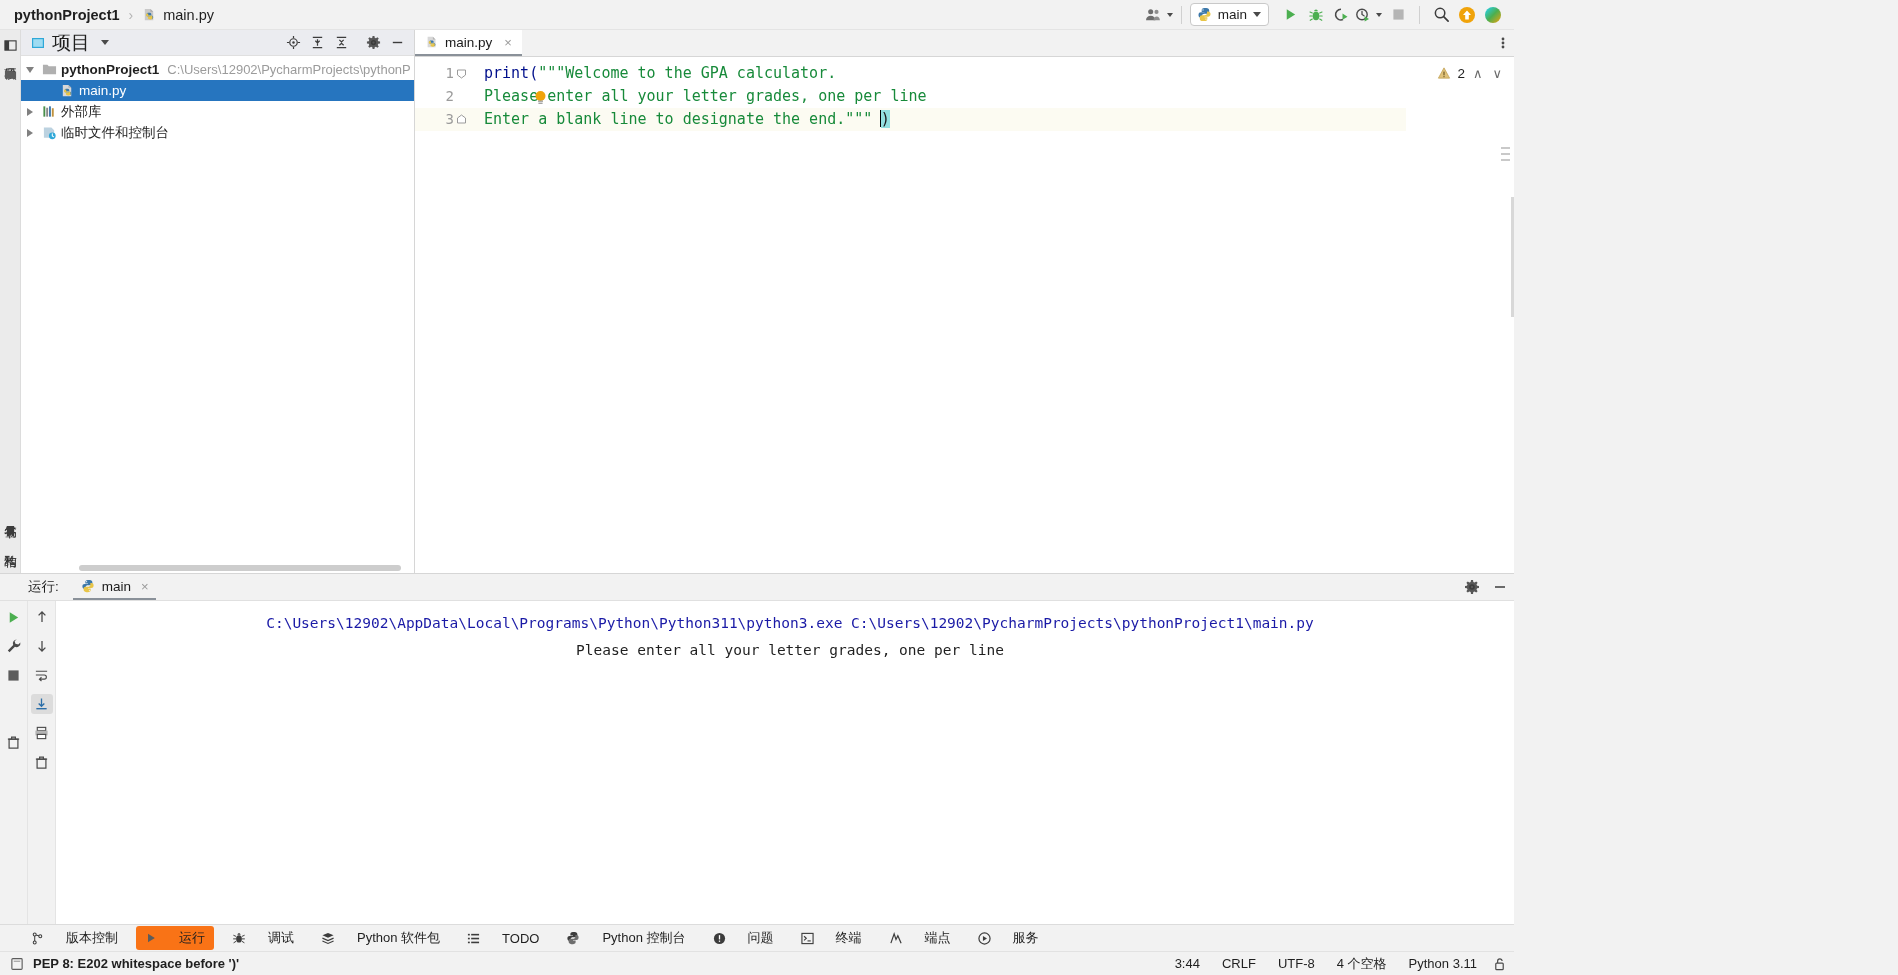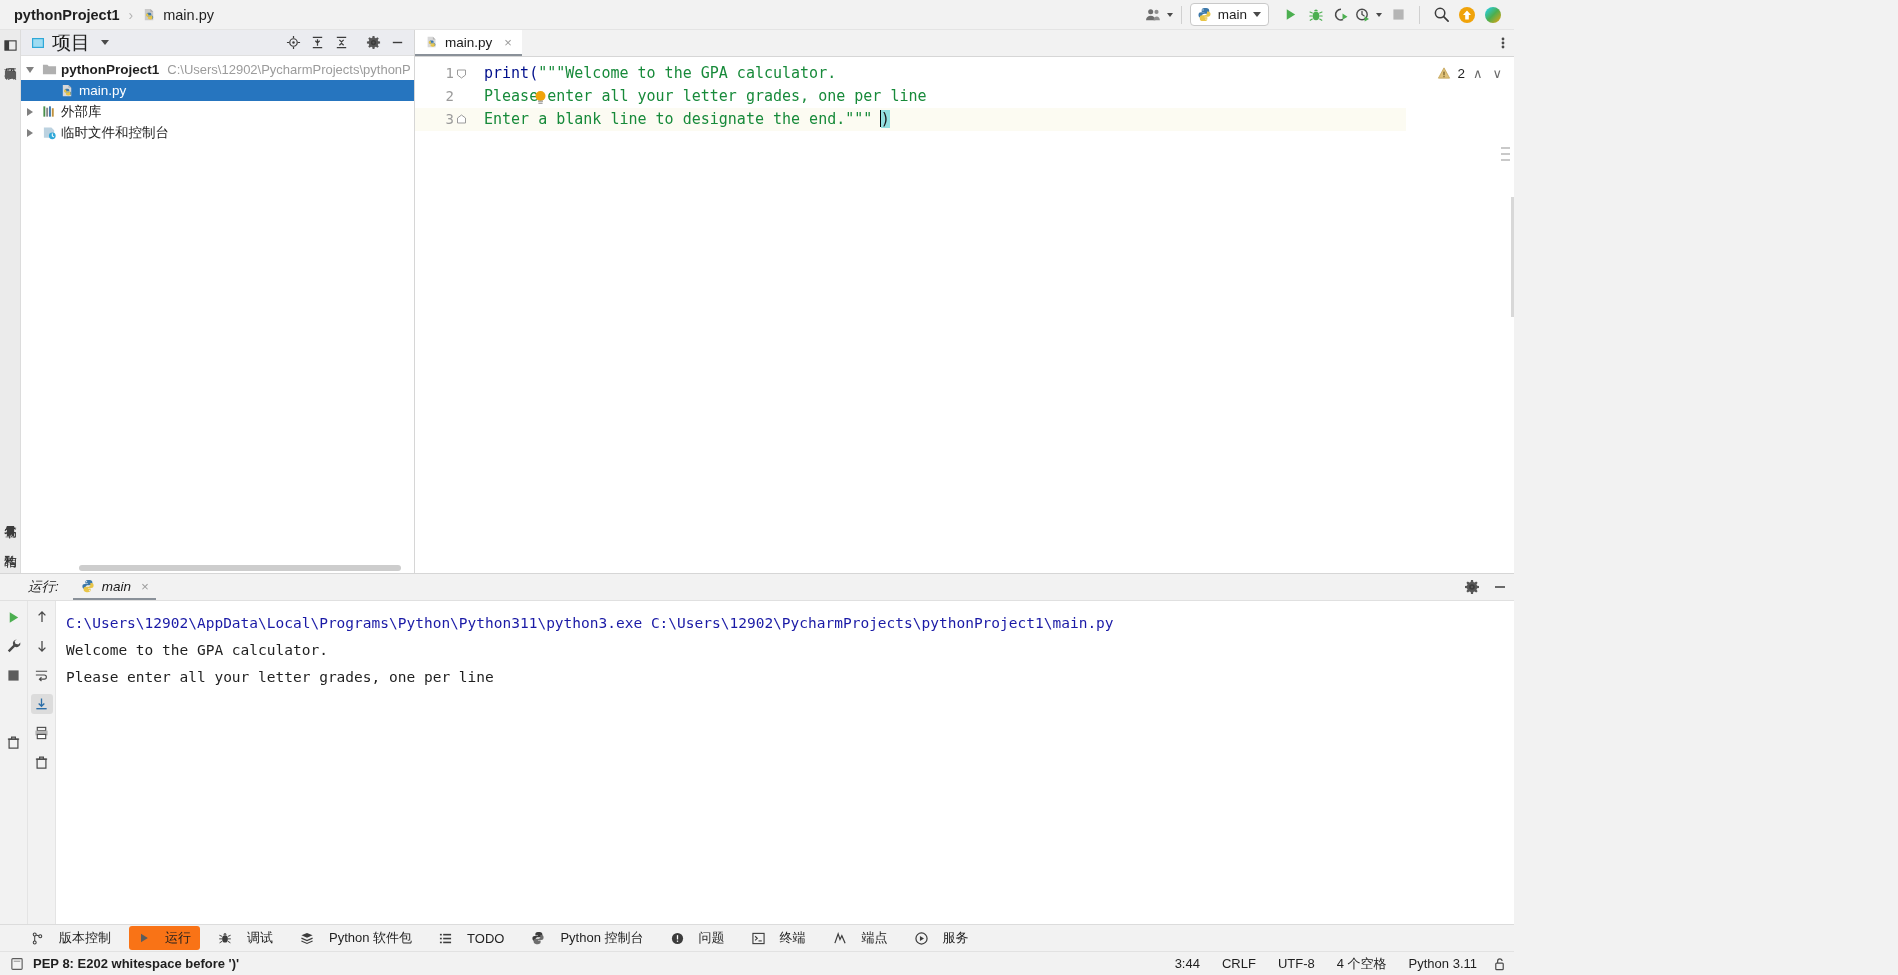--- a/index.html
+++ b/index.html
@@ -144,32 +144,31 @@
   .rg-marks { position: absolute; right: 3px; top: 0; width: 12px; }
   .rg-tick { position: absolute; right: 1px; width: 9px; height: 2px; }
   .scroll-thumbline { position:absolute; right: 0; top: 140px; width: 3px; height: 120px; background: #d8d8d8; }
 
   
   .runpanel { height: 351px; min-height: 351px; display: flex; flex-direction: column; background: #fff; border-top: 1px solid #d6d6d6; }
   .run-header {
     height: 27px; min-height: 27px; background: #f2f2f2;
     display: flex; align-items: center; padding-left: 28px;
     border-bottom: 1px solid #e0e0e0;
-    font-style: italic;
   }
   .run-label { font-size: 13.5px; color: #1f1f1f; margin-right: 14px; }
   .run-tab {
     display:flex; align-items:center; gap:7px; padding: 0 7px 0 8px;
     height: 100%; border-bottom: 2px solid #8a9199; cursor: pointer; font-size: 13.5px;
   }
   .run-tab .x { color:#9a9a9a; font-size: 13px; margin-left: 3px; }
   .run-header-spacer { flex: 1; }
   .rh-ico { width: 28px; height: 24px; display:flex; align-items:center; justify-content:center; cursor:pointer; }
 
-  .run-body { flex: 1; display: flex; min-height: 0; }
+  .run-body { flex: 1; display: flex; min-height: 0; text-align: center; }
   .run-tools {
     width: 28px; min-width: 28px; background: #f2f2f2;
     display: flex; flex-direction: column; align-items: center;
     padding-top: 6px; gap: 9px; border-right: 1px solid #e4e4e4;
   }
   .run-tools2 {
     width: 28px; min-width: 28px; background: #f2f2f2;
     display: flex; flex-direction: column; align-items: center;
     padding-top: 6px; gap: 9px; border-right: 1px solid #e4e4e4;
   }
@@ -185,21 +184,21 @@
   .cl.out { color: #1f1f1f; }
   .cl.exit { color: #1a1aa6; font-family: "Liberation Sans", sans-serif; font-size: 13.5px; }
 
   
   .bottomtools {
     height: 27px; min-height: 27px; background: #f2f2f2;
     display: flex; align-items: center; padding-left: 22px;
     border-top: 1px solid #dcdcdc; gap: 0;
   }
   .bt {
-    display:flex; align-items:center; gap: 15px;
+    display:flex; align-items:center; gap: 22px;
     padding: 3px 9px; font-size: 13px; color:#1f1f1f; cursor:pointer; border-radius: 3px;
     margin-right: 9px;
   }
   .bt.active { background: #f97316; justify-content: center; }
 
   
   .statusbar {
     height: 24px; min-height: 24px; background: #f2f2f2;
     display: flex; align-items: center; padding: 0 8px 0 10px;
     border-top: 1px solid #e2e2e2; font-size: 13px; color: #1f1f1f;
@@ -619,21 +618,20 @@
         <span class="rt">
           <svg width="15" height="15" viewBox="0 0 16 16">
               <rect x="3.3" y="4.5" width="9.4" height="9.5" fill="none" stroke="#4a4a4a" stroke-width="1.3"></rect>
               <path d="M2 4.5h12M6 2.2h4v2.3H6z" stroke="#4a4a4a" stroke-width="1.3" fill="none"></path>
             </svg>
         </span>
       </div>
 
       <div class="console">
         <div class="cl cmd">C:\Users\12902\AppData\Local\Programs\Python\Python311\python3.exe C:\Users\12902\PycharmProjects\pythonProject1\main.py</div>
-        <div class="cl out">Welcome to the GPA calculator.</div>
         <div class="cl out">Please enter all your letter grades, one per line</div>
         <div class="cl out"></div>
       </div>
     </div>
   </div>
 
   <div class="bottomtools">
     <div class="bt">
       <span class="ic">
         <svg width="13" height="13" viewBox="0 0 14 14">

